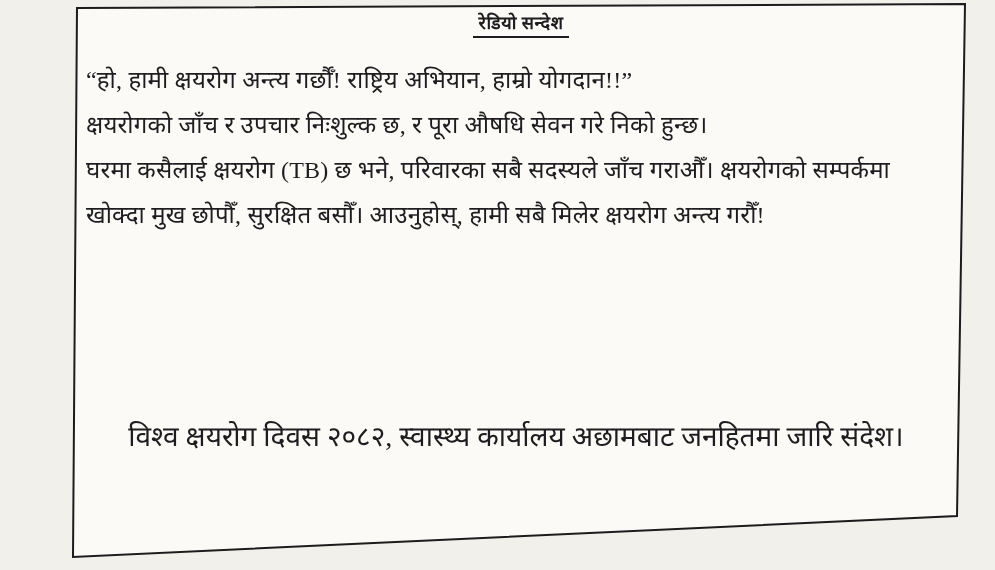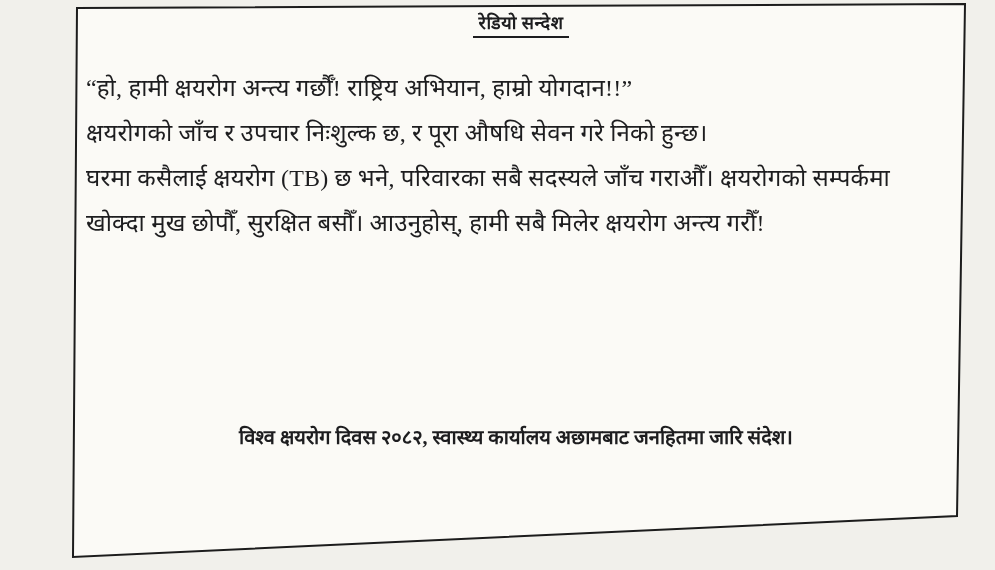--- a/index.html
+++ b/index.html
@@ -36,39 +36,39 @@
     display: inline-block;
     font-size: 18px;
     font-weight: bold;
     padding: 0 6px 2px 6px;
     border-bottom: 2px solid #1d1d1f;
     letter-spacing: 0.5px;
   }
   .body-block {
     position: absolute;
     left: 86px;
-    top: 66px;
+    top: 58px;
     width: 868px;
   }
   .body-block p {
     margin: 0;
     font-size: 24px;
     line-height: 45px;
     letter-spacing: 0.2px;
   }
   .footer-wrap {
     position: absolute;
     left: 86px;
     top: 420px;
     width: 860px;
     text-align: center;
   }
   .footer-text {
-    font-size: 20px;
-    font-weight: bold;
+    font-size: 28px;
+    font-weight: normal;
     line-height: 34px;
   }
 </style>
 </head>
 <body>
 
 <div class="scan-page">
 
   <svg class="border-svg" viewBox="0 0 995 570" xmlns="http://www.w3.org/2000/svg" aria-hidden="true">
     <polygon points="77,8 965,4 957,516 73,557" fill="#fbfaf6" stroke="#1c1c1c" stroke-width="2"></polygon>

